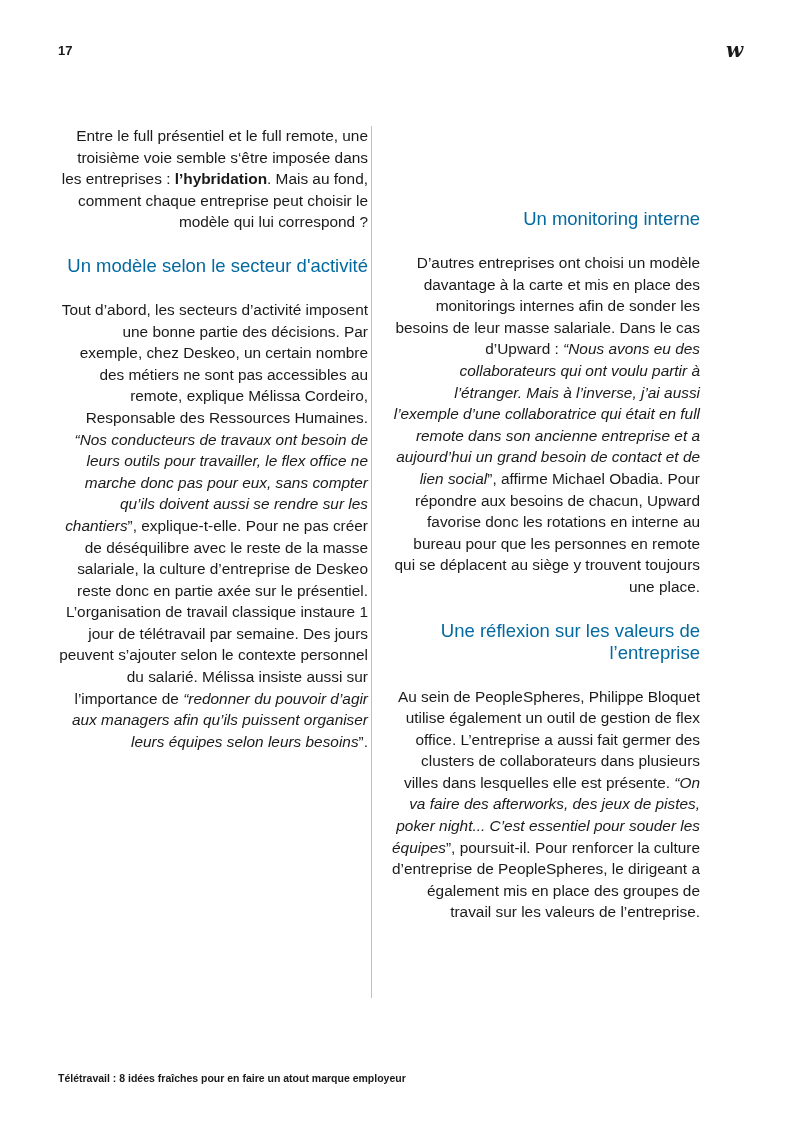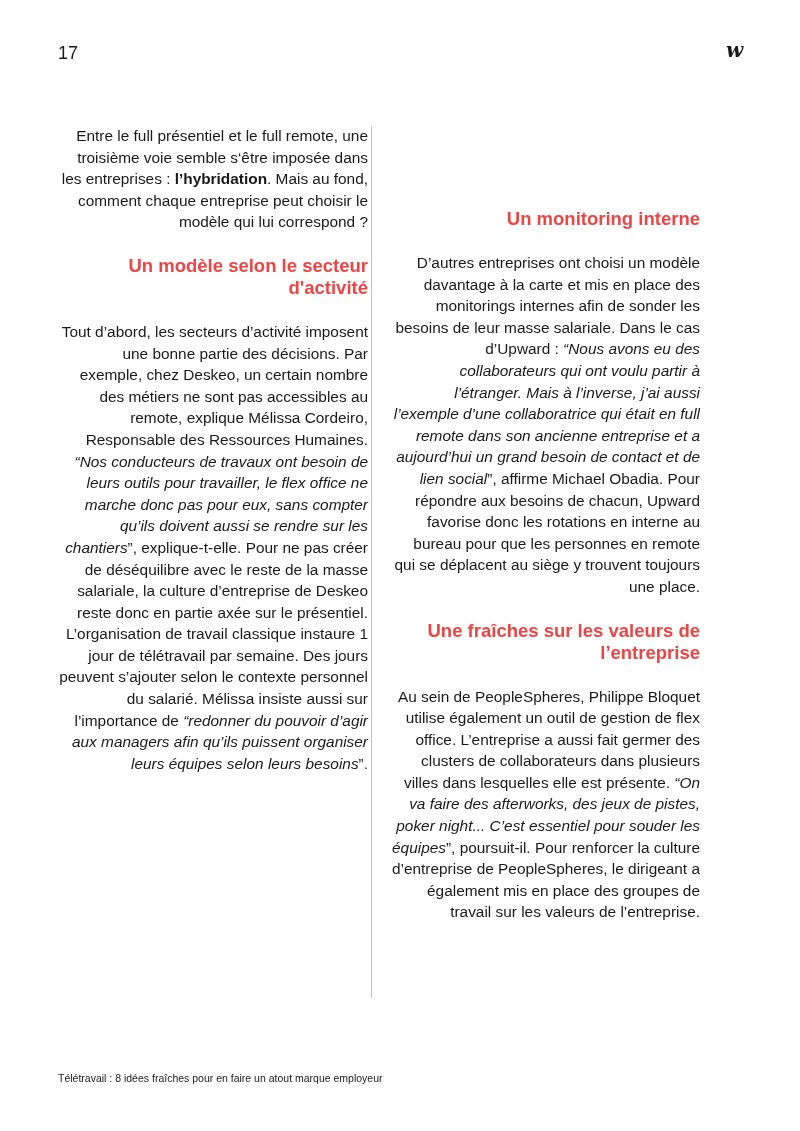--- a/index.html
+++ b/index.html
@@ -1,31 +1,31 @@
 <!DOCTYPE html>
 <html><head>
 <meta charset="utf-8">
 <style>
   html, body { margin:0; padding:0; background:#ffffff; }
   body { width:800px; height:1131px; position:relative; overflow:hidden;
          font-family:"Liberation Sans", sans-serif; color:#1a1a1a; }
-  .page-number { position:absolute; left:58px; top:43px; font-size:18px; font-weight:normal; }
+  .page-number { position:absolute; left:58px; top:43px; font-size:13px; font-weight:bold; }
   .logo { position:absolute; left:726px; top:38px; font-family:"DejaVu Serif", serif;
           font-weight:bold; font-style:italic; font-size:20px; letter-spacing:-3px; }
   .col { position:absolute; top:125px; width:310px; font-size:15.4px; line-height:21.6px;text-align:right; }
   .col-left { left:58px; }
   .col-right { left:390px; }
   .divider { position:absolute; left:371px; top:126px; width:1px; height:872px; background:#9fd1b3; }
   p { margin:0; }
-  h2 { margin:0; font-size:18.5px; line-height:22px; font-weight:bold; color:#ef4444; }
+  h2 { margin:0; font-size:18.5px; line-height:22px; font-weight:normal; color:#0369a1; }
   .mt-h { margin-top:22px; }
   .mt-p { margin-top:22px; }
   em { }
   b { font-weight:bold; }
-  .footer { position:absolute; left:58px; top:1072px; font-size:10.5px; font-weight:normal; }
+  .footer { position:absolute; left:58px; top:1072px; font-size:10.5px; font-weight:bold; }
 </style>
 </head>
 <body>
 
 <div class="page-number">17</div>
 <div class="logo">w</div>
 
 <div class="col col-left">
   <p><span>Entre le full présentiel et le full remote, une troisième voie semble s‘être imposée dans les entreprises : </span><b>l’hybridation</b><span>. Mais au fond, comment chaque entreprise peut choisir le modèle qui lui correspond ?</span></p>
 
@@ -34,18 +34,18 @@
   <p class="mt-p"><span>Tout d’abord, les secteurs d’activité imposent une bonne partie des décisions. Par exemple, chez Deskeo, un certain nombre des métiers ne sont pas accessibles au remote, explique Mélissa Cordeiro, Responsable des Ressources Humaines. </span><em>“Nos conducteurs de travaux ont besoin de leurs outils pour travailler, le flex office ne marche donc pas pour eux, sans compter qu’ils doivent aussi se rendre sur les chantiers</em><span>”, explique-t-elle. Pour ne pas créer de déséquilibre avec le reste de la masse salariale, la culture d’entreprise de Deskeo reste donc en partie axée sur le présentiel. L’organisation de travail classique instaure 1 jour de télétravail par semaine. Des jours peuvent s’ajouter selon le contexte personnel du salarié. Mélissa insiste aussi sur l’importance de </span><em>“redonner du pouvoir d’agir aux managers afin qu’ils puissent organiser leurs équipes selon leurs besoins</em><span>”.</span></p>
 </div>
 
 <div class="divider"></div>
 
 <div class="col col-right" style="top:208px;">
   <h2>Un monitoring interne</h2>
 
   <p class="mt-p"><span>D’autres entreprises ont choisi un modèle davantage à la carte et mis en place des monitorings internes afin de sonder les besoins de leur masse salariale. Dans le cas d’Upward : </span><em>“Nous avons eu des collaborateurs qui ont voulu partir à l’étranger. Mais à l’inverse, j’ai aussi l’exemple d’une collaboratrice qui était en full remote dans son ancienne entreprise et a aujourd’hui un grand besoin de contact et de lien social</em><span>”, affirme Michael Obadia. Pour répondre aux besoins de chacun, Upward favorise donc les rotations en interne au bureau pour que les personnes en remote qui se déplacent au siège y trouvent toujours une place.</span></p>
 
-  <h2 class="mt-h">Une fraîches sur les valeurs de l’entreprise</h2>
+  <h2 class="mt-h">Une réflexion sur les valeurs de l’entreprise</h2>
 
   <p class="mt-p"><span>Au sein de PeopleSpheres, Philippe Bloquet utilise également un outil de gestion de flex office. L’entreprise a aussi fait germer des clusters de collaborateurs dans plusieurs villes dans lesquelles elle est présente. </span><em>“On va faire des afterworks, des jeux de pistes, poker night... C’est essentiel pour souder les équipes</em><span>”, poursuit-il. Pour renforcer la culture d’entreprise de PeopleSpheres, le dirigeant a également mis en place des groupes de travail sur les valeurs de l’entreprise.</span></p>
 </div>
 
 <div class="footer">Télétravail : 8 idées fraîches pour en faire un atout marque employeur</div>
 
 </body></html>

